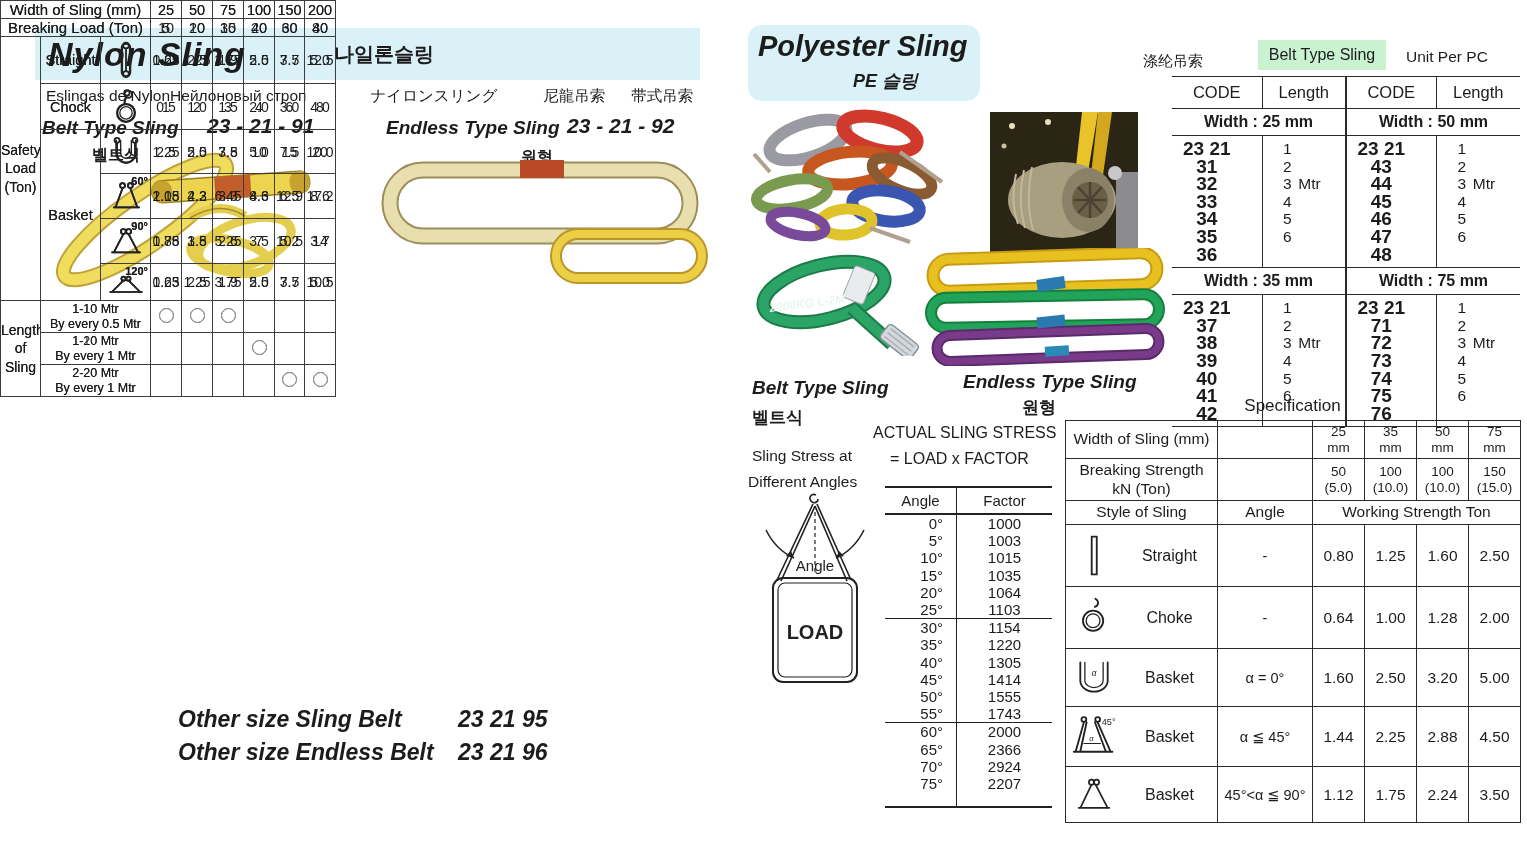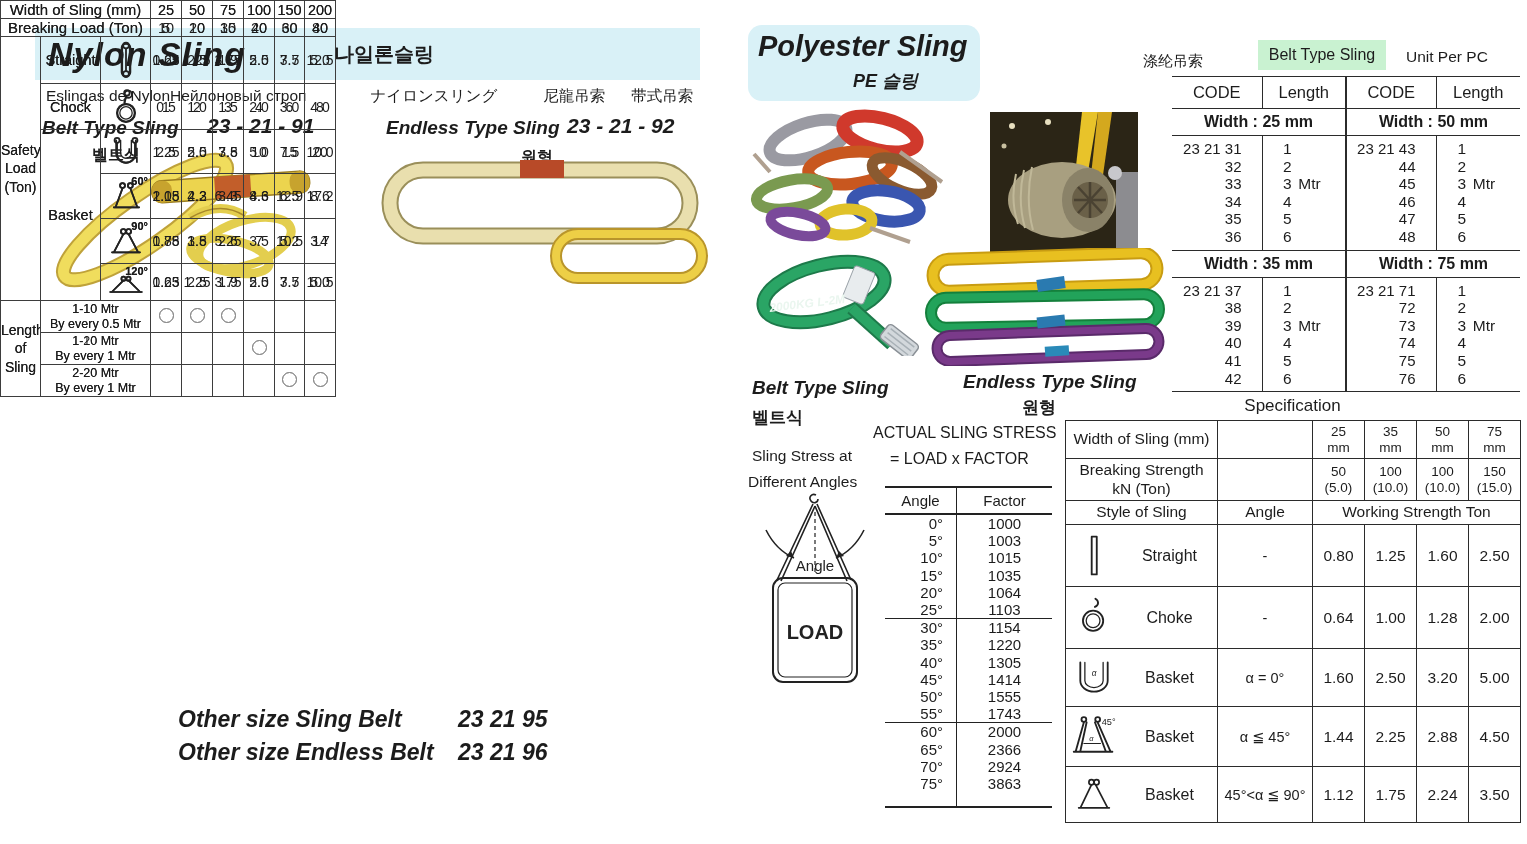--- a/index.html
+++ b/index.html
@@ -68,21 +68,21 @@
 
   
   .code-table{position:absolute;left:1172px;top:76px;border-collapse:collapse;table-layout:fixed;width:348px;}
   .code-table td{border:1.5px solid #2b2b2b;padding:0;text-align:center;vertical-align:top;}
   .code-table tr td:first-child{border-left:none;}
   .code-table tr td:last-child{border-right:none;}
   .code-table .midl{border-left:2.5px solid #2b2b2b;}
   .ct-h{font-size:16.5px;height:31px;vertical-align:middle !important;}
   .ct-w{font-size:16px;font-weight:bold;height:26px;vertical-align:middle !important;}
   .ct-data td{padding-top:4px;padding-bottom:4px;}
-  .code-line{text-align:right;padding-right:20px;font-weight:normal;font-size:15px;line-height:17.6px;}
+  .code-line{padding-right:20px;font-weight:bold;font-size:19px;line-height:17.6px;}
   .len-line{display:flex;justify-content:center;font-size:15.5px;line-height:17.6px;}
   .len-num{width:12px;text-align:center;}
   .len-unit{margin-left:5px;width:28px;text-align:left;}
 
   
   .p-belt-label{left:752px;top:377px;font-size:19px;}
   .p-belt-kr{left:752px;top:406px;font-size:17px;font-weight:bold;}
   .p-endless-label{left:963px;top:371px;font-size:19px;}
   .p-endless-kr{left:1022px;top:396px;font-size:17px;font-weight:bold;}
   .stress1{left:873px;top:424px;font-size:16px;}
@@ -816,21 +816,21 @@
         <div class="at-row">
           <span class="a">65°</span>
           <span class="f">2366</span>
         </div>
         <div class="at-row">
           <span class="a">70°</span>
           <span class="f">2924</span>
         </div>
         <div class="at-row">
           <span class="a">75°</span>
-          <span class="f">3863</span>
+          <span class="f">2207</span>
         </div>
         <div class="at-row sp">
           <span class="a"></span>
           <span class="f"></span>
         </div>
       </div>
     </div>
 
   <div class="spec-title">Specification</div>
   <div id="spec-mount">

